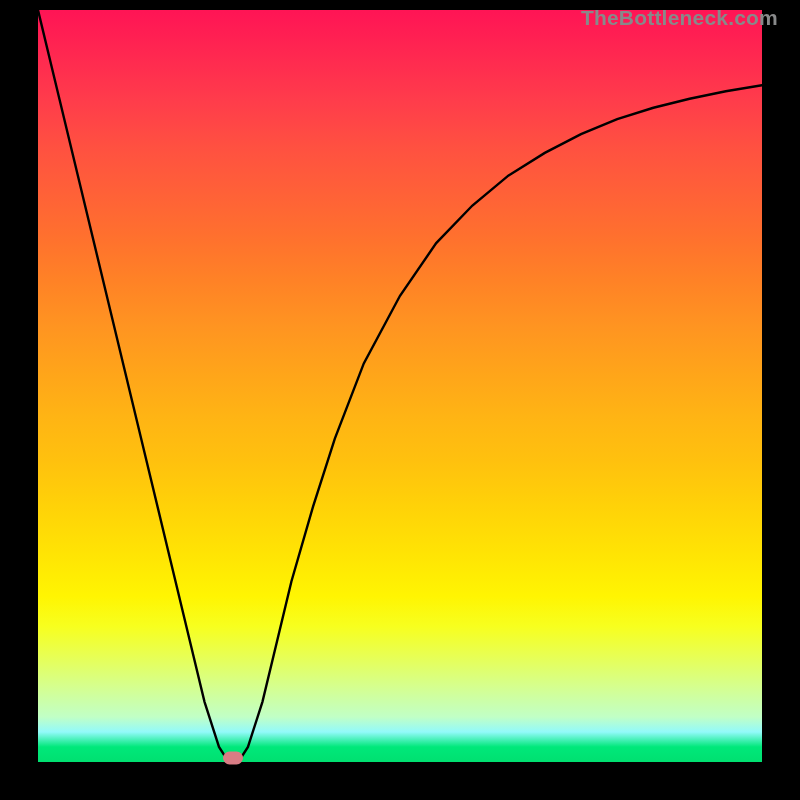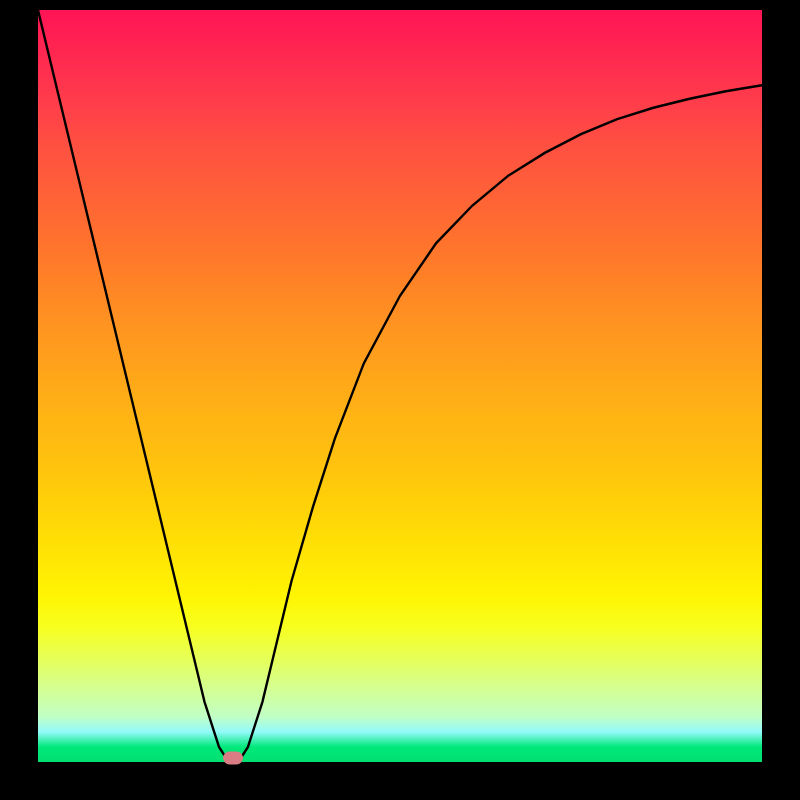--- a/index.html
+++ b/index.html
@@ -78,13 +78,14 @@
 
 <div class="frame">
 
   <div class="plot-area">
     <svg class="curve-svg" viewBox="0 0 724 752" preserveAspectRatio="none">
       <path fill="none" stroke="#000" stroke-width="2.4" stroke-linecap="round" d="M0.00 0.00 L21.72 90.24 L43.44 180.48 L65.16 270.72 L86.88 360.96 L108.60 451.20 L130.32 541.44 L152.04 631.68 L166.52 691.84 L181.00 736.96 L188.24 748.24 L195.48 752.00 L202.72 748.24 L209.96 736.96 L224.44 691.84 L238.92 631.68 L253.40 571.52 L275.12 496.32 L296.84 428.64 L325.80 353.44 L362.00 285.76 L398.20 233.12 L434.40 195.52 L470.60 165.44 L506.80 142.88 L543.00 124.08 L579.20 109.04 L615.40 97.76 L651.60 88.74 L687.80 81.22 L724.00 75.20" id="curve-path"></path>
     </svg>
     <div class="marker" id="marker" style="left: 195.48px; top: 748.24px; background: rgb(217, 124, 132);"></div>
   </div>
 
+  <div class="watermark">TheBottleneck.com</div>
 </div>
 
 </body></html>

